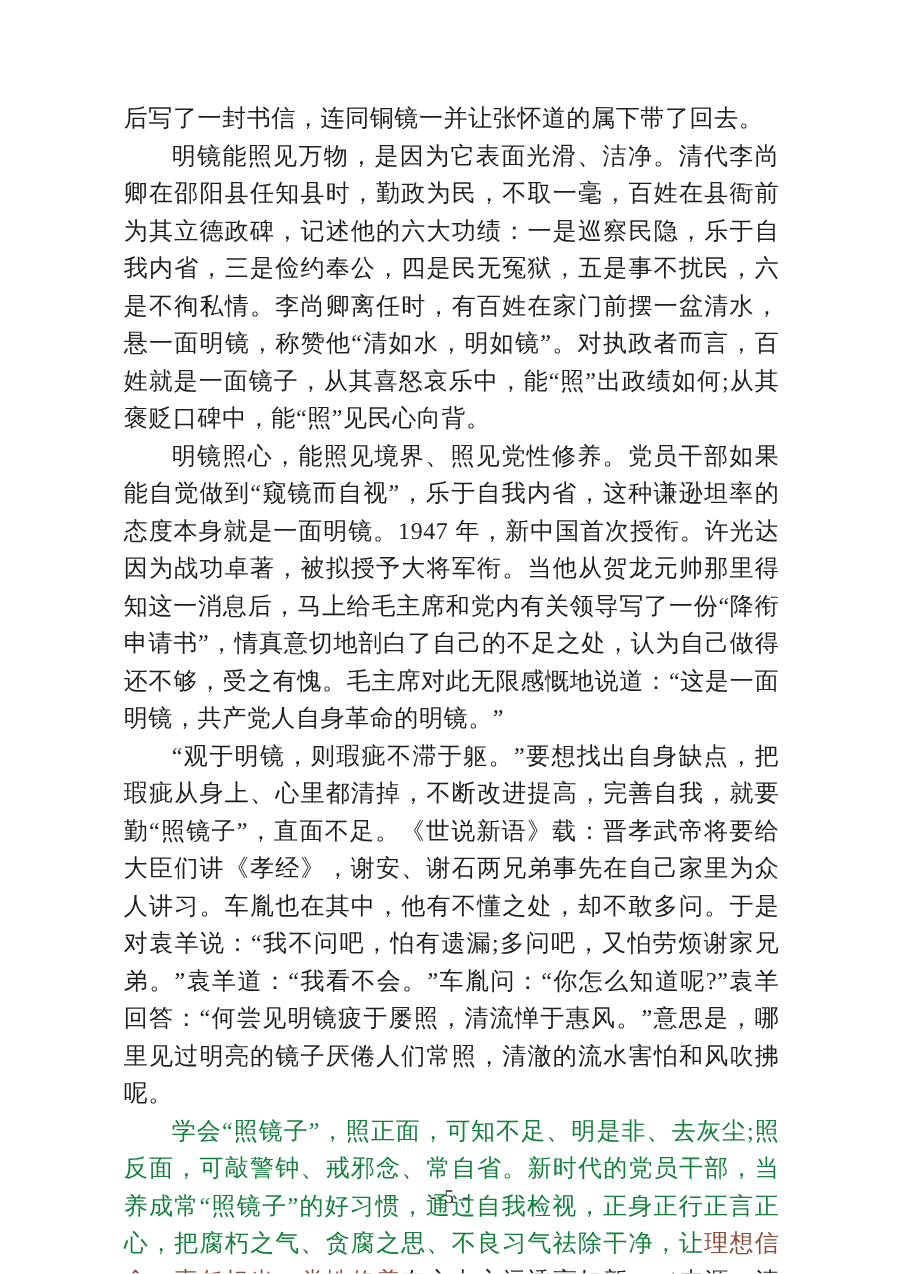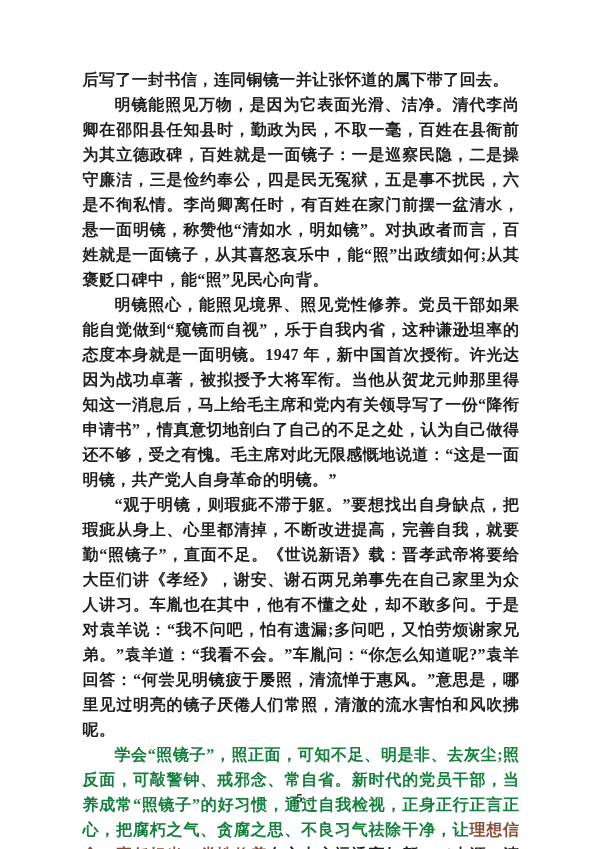--- a/index.html
+++ b/index.html
@@ -11,21 +11,20 @@
     position: relative;
     width: 599px;
     height: 849px;
     margin: 0 auto;
     background: #ffffff;
     box-sizing: border-box;
     padding: 67px 81px 0 82px;
     font-family: "Liberation Serif", "DejaVu Serif", serif;
     color: #1f1f1f;
     overflow: hidden;
-    font-weight: bold;
   }
   .doc-body {
     width: 437px;
   }
   .doc-body p {
     margin: 0;
     font-size: 16px;
     line-height: 25px;
     text-align: justify;
     text-justify: inter-ideograph;
@@ -46,19 +45,19 @@
     color: #2a2a2a;
     letter-spacing: 1px;
   }
 </style>
 </head>
 <body>
 
 <div class="page">
   <div class="doc-body">
       <p class=""><span style="color: rgb(31, 31, 31);">后写了一封书信，连同铜镜一并让张怀道的属下带了回去。</span></p>
-      <p class="indent"><span style="color: rgb(31, 31, 31);">明镜能照见万物，是因为它表面光滑、洁净。清代李尚卿在邵阳县任知县时，勤政为民，不取一毫，百姓在县衙前为其立德政碑，百姓就是一面镜子：一是巡察民隐，二是操守廉洁，三是俭约奉公，四是民无冤狱，五是事不扰民，六是不徇私情。李尚卿离任时，有百姓在家门前摆一盆清水，悬一面明镜，称赞他“清如水，明如镜”。对执政者而言，百姓就是一面镜子，从其喜怒哀乐中，能“照”出政绩如何;从其褒贬口碑中，能“照”见民心向背。</span></p>
+      <p class="indent"><span style="color: rgb(31, 31, 31);">明镜能照见万物，是因为它表面光滑、洁净。清代李尚卿在邵阳县任知县时，勤政为民，不取一毫，百姓在县衙前为其立德政碑，记述他的六大功绩：一是巡察民隐，乐于自我内省，三是俭约奉公，四是民无冤狱，五是事不扰民，六是不徇私情。李尚卿离任时，有百姓在家门前摆一盆清水，悬一面明镜，称赞他“清如水，明如镜”。对执政者而言，百姓就是一面镜子，从其喜怒哀乐中，能“照”出政绩如何;从其褒贬口碑中，能“照”见民心向背。</span></p>
       <p class="indent"><span style="color: rgb(31, 31, 31);">明镜照心，能照见境界、照见党性修养。党员干部如果能自觉做到“窥镜而自视”，乐于自我内省，这种谦逊坦率的态度本身就是一面明镜。1947 年，新中国首次授衔。许光达因为战功卓著，被拟授予大将军衔。当他从贺龙元帅那里得知这一消息后，马上给毛主席和党内有关领导写了一份“降衔申请书”，情真意切地剖白了自己的不足之处，认为自己做得还不够，受之有愧。毛主席对此无限感慨地说道：“这是一面明镜，共产党人自身革命的明镜。”</span></p>
       <p class="indent"><span style="color: rgb(31, 31, 31);">“观于明镜，则瑕疵不滞于躯。”要想找出自身缺点，把瑕疵从身上、心里都清掉，不断改进提高，完善自我，就要勤“照镜子”，直面不足。《世说新语》载：晋孝武帝将要给大臣们讲《孝经》，谢安、谢石两兄弟事先在自己家里为众人讲习。车胤也在其中，他有不懂之处，却不敢多问。于是对袁羊说：“我不问吧，怕有遗漏;多问吧，又怕劳烦谢家兄弟。”袁羊道：“我看不会。”车胤问：“你怎么知道呢?”袁羊回答：“何尝见明镜疲于屡照，清流惮于惠风。”意思是，哪里见过明亮的镜子厌倦人们常照，清澈的流水害怕和风吹拂呢。</span></p>
       <p class="indent"><span style="color: #15803d;">学会“照镜子”，照正面，可知不足、明是非、去灰尘;照反面，可敲警钟、戒邪念、常自省。新时代的党员干部，当养成常“照镜子”的好习惯，通过自我检视，正身正行正言正心，把腐朽之气、贪腐之思、不良习气祛除干净，让</span><span style="color: rgb(138, 74, 56);">理想信念、责任担当、党性修养</span><span style="color: rgb(31, 31, 31);">在心中永远透亮如新。（来源：清风扬帆网）</span></p>
     </div>
   <div class="page-footer">- 5 -</div>
 </div>
 
 </body></html>

